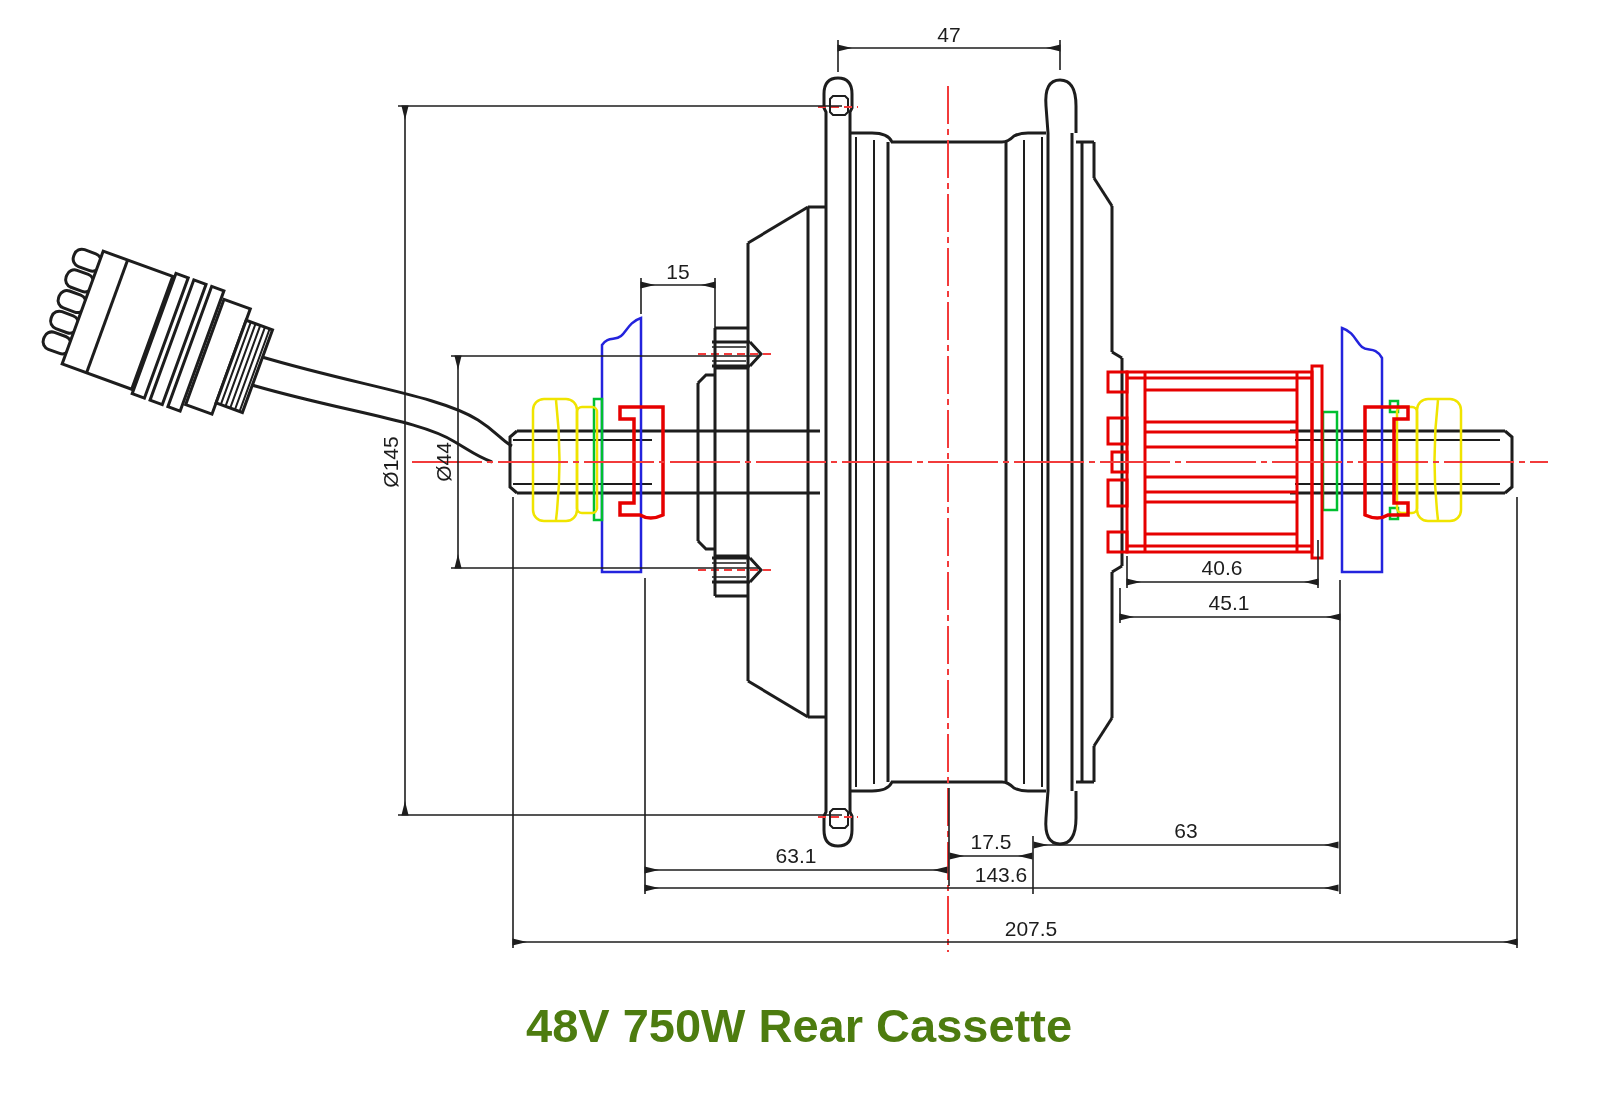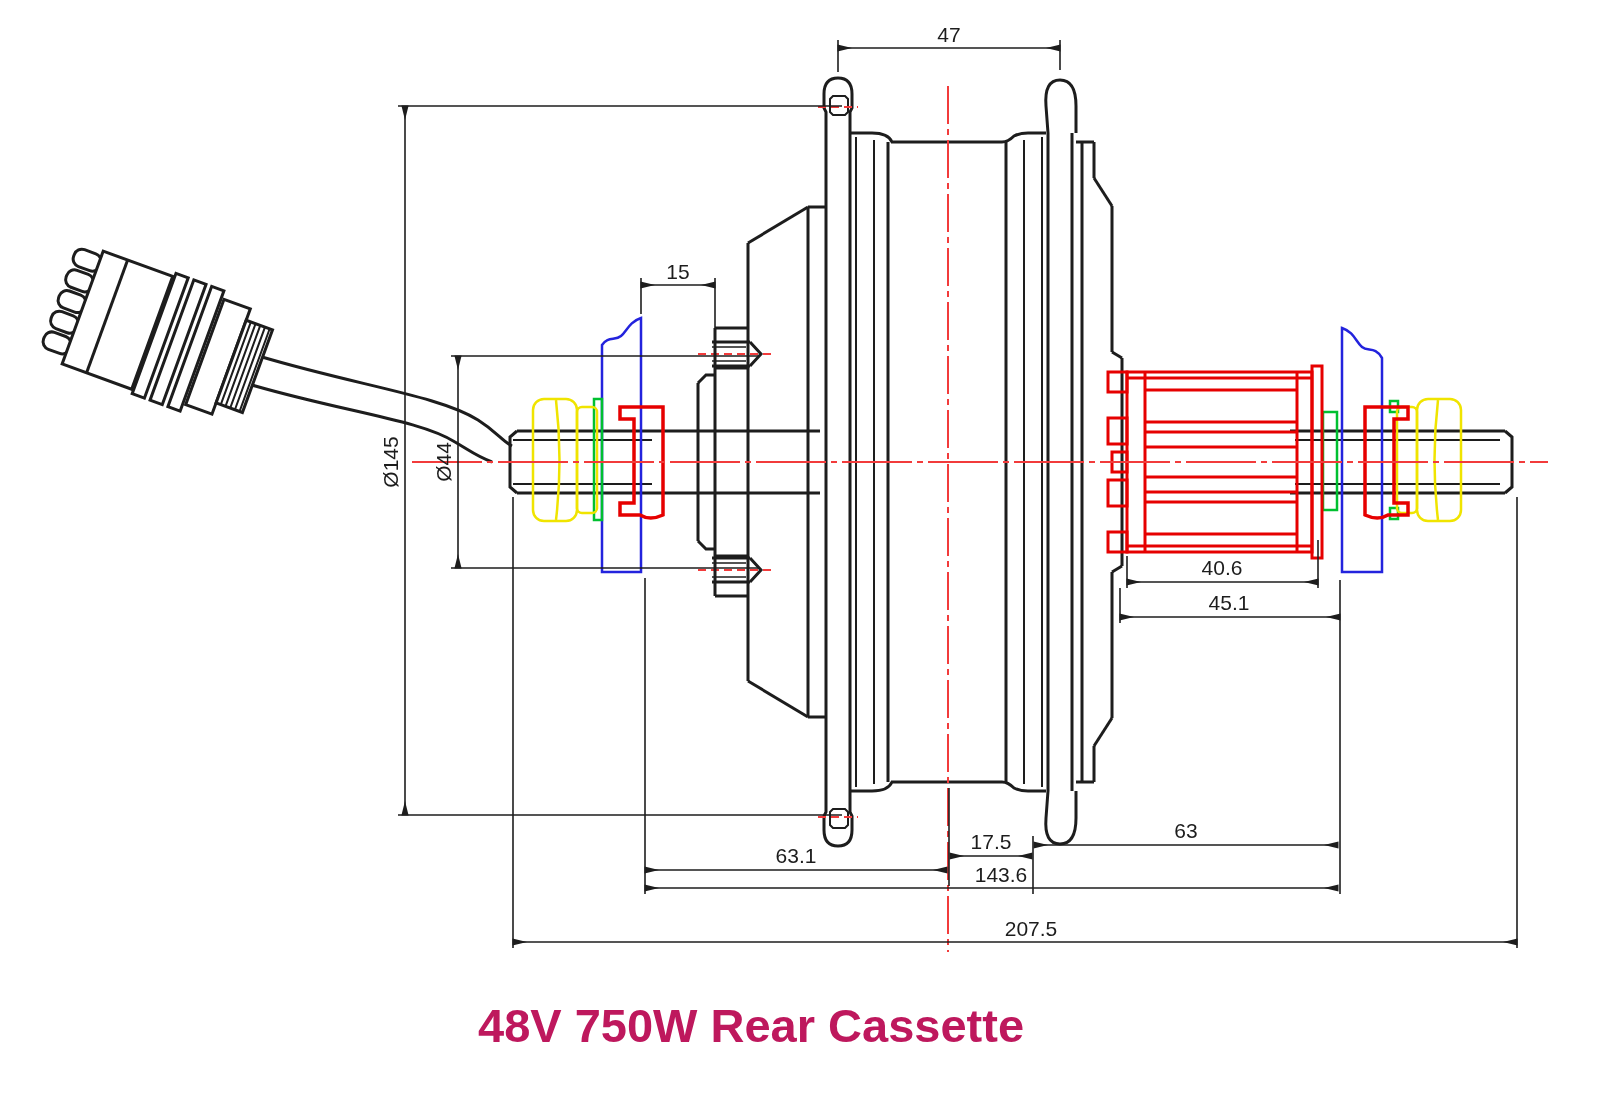--- a/index.html
+++ b/index.html
@@ -182,14 +182,14 @@
     <text class="dimtxt" x="1222" y="575" text-anchor="middle">40.6</text>
     <text class="dimtxt" x="1229" y="610" text-anchor="middle">45.1</text>
     <text class="dimtxt" x="991" y="849" text-anchor="middle">17.5</text>
     <text class="dimtxt" x="1186" y="838" text-anchor="middle">63</text>
     <text class="dimtxt" x="796" y="863" text-anchor="middle">63.1</text>
     <text class="dimtxt" x="1001" y="882" text-anchor="middle">143.6</text>
     <text class="dimtxt" x="1031" y="936" text-anchor="middle">207.5</text>
   </g>
 </svg>
 
-<div id="drawing-title" style="color: #be185d;">48V 750W Rear Cassette</div>
+<div id="drawing-title" style="color: #4d7c0f; margin-left: 48px;">48V 750W Rear Cassette</div>
 </div>
 
 </body></html>

